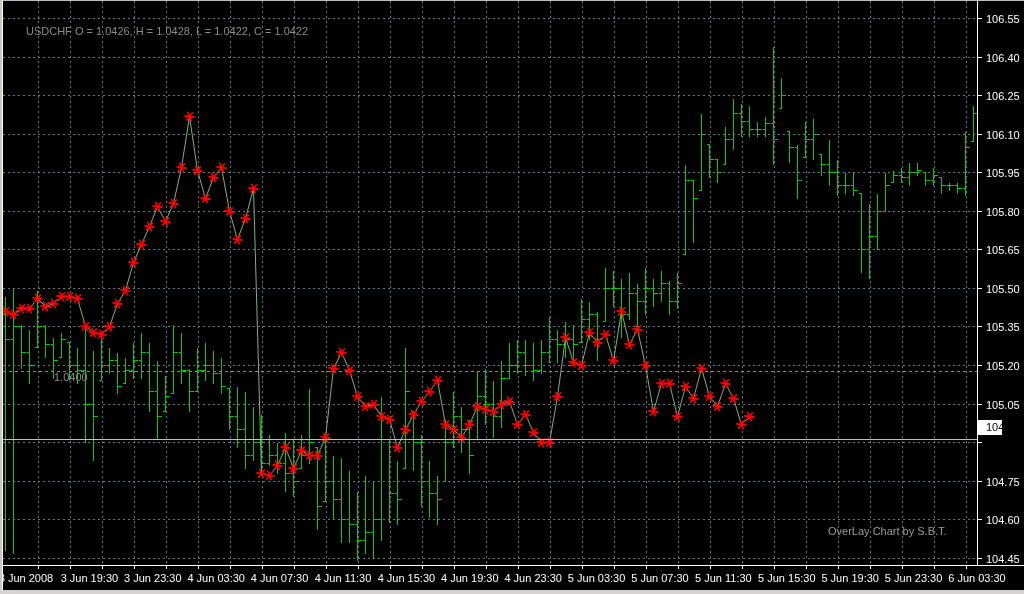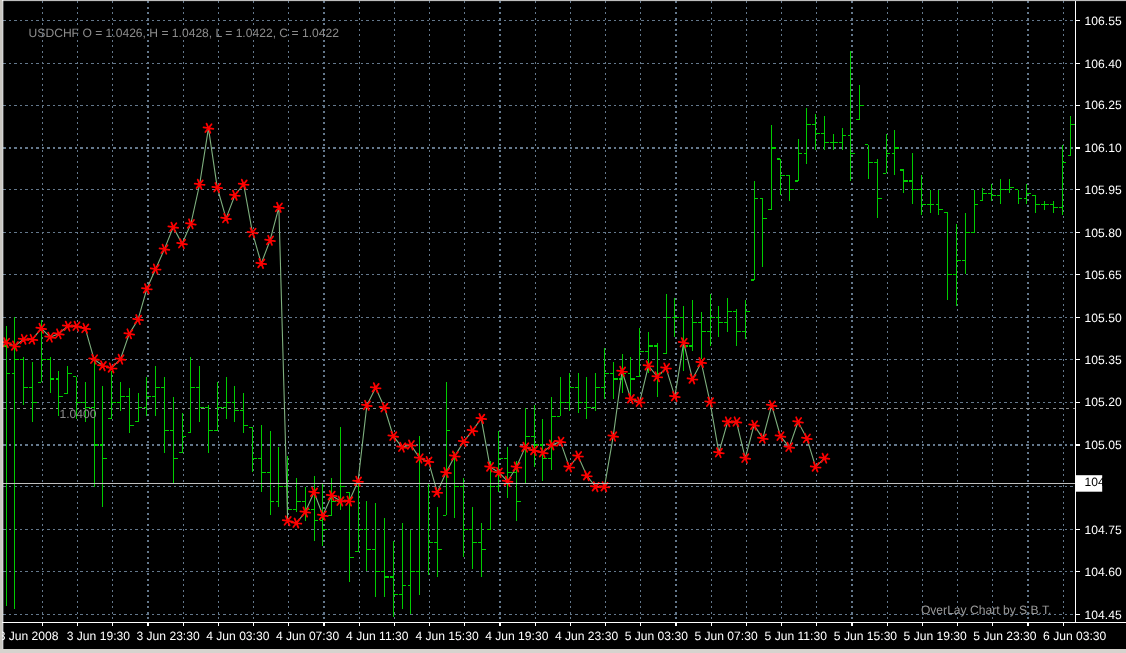--- a/index.html
+++ b/index.html
@@ -8,23 +8,23 @@
   .border-top{position:absolute;left:0;top:0;width:1024px;height:1px;background:#bdbdbd;}
   .border-left-outer{position:absolute;left:0;top:0;width:2px;height:594px;background:#c9c6c0;}
   .border-left-inner{position:absolute;left:2px;top:0;width:1px;height:590px;background:#ffffff;}
   .bottom-strip{position:absolute;left:0;top:590px;width:1024px;height:4px;background:#d6d3ce;}
   #chart-svg{position:absolute;left:0;top:0;}
   .title-box{position:absolute;left:5px;top:4px;padding:1px 4px 2px 4px;color:#ffffff;
              font-size:12px;font-weight:bold;letter-spacing:0.3px;border-bottom:1px solid #ffffff;
              white-space:pre;}
   .subtitle{position:absolute;left:7px;top:25px;color:#8c8c8c;font-size:11px;white-space:pre;margin-left:19px;}
   .overlay-level-label{position:absolute;left:54px;top:371px;color:#8c8c8c;font-size:11px;}
-  .watermark{position:absolute;left:828px;top:549px;width:137px;text-align:center;
+  .watermark{position:absolute;left:828px;top:525px;width:137px;text-align:left;
              color:#9a9a9a;font-size:11px;}
-  .bid-tag{position:absolute;left:978px;top:432px;width:24px;height:15px;background:#ffffff;
+  .bid-tag{position:absolute;left:978px;top:420px;width:24px;height:15px;background:#ffffff;
            color:#000000;font-size:11px;line-height:15px;padding-left:8px;box-sizing:border-box;}
 </style>
 </head>
 <body>
 
 <div id="screen">
   <svg id="chart-svg" width="1024" height="594">
       <rect x="0" y="0" width="1024" height="594" fill="#000000"></rect>
       <line x1="3" y1="18.5" x2="977" y2="18.5" stroke="#64788c" stroke-width="1" stroke-dasharray="2,3" shape-rendering="crispEdges"></line>
       <line x1="3" y1="57.5" x2="977" y2="57.5" stroke="#64788c" stroke-width="1" stroke-dasharray="2,3" shape-rendering="crispEdges"></line>

